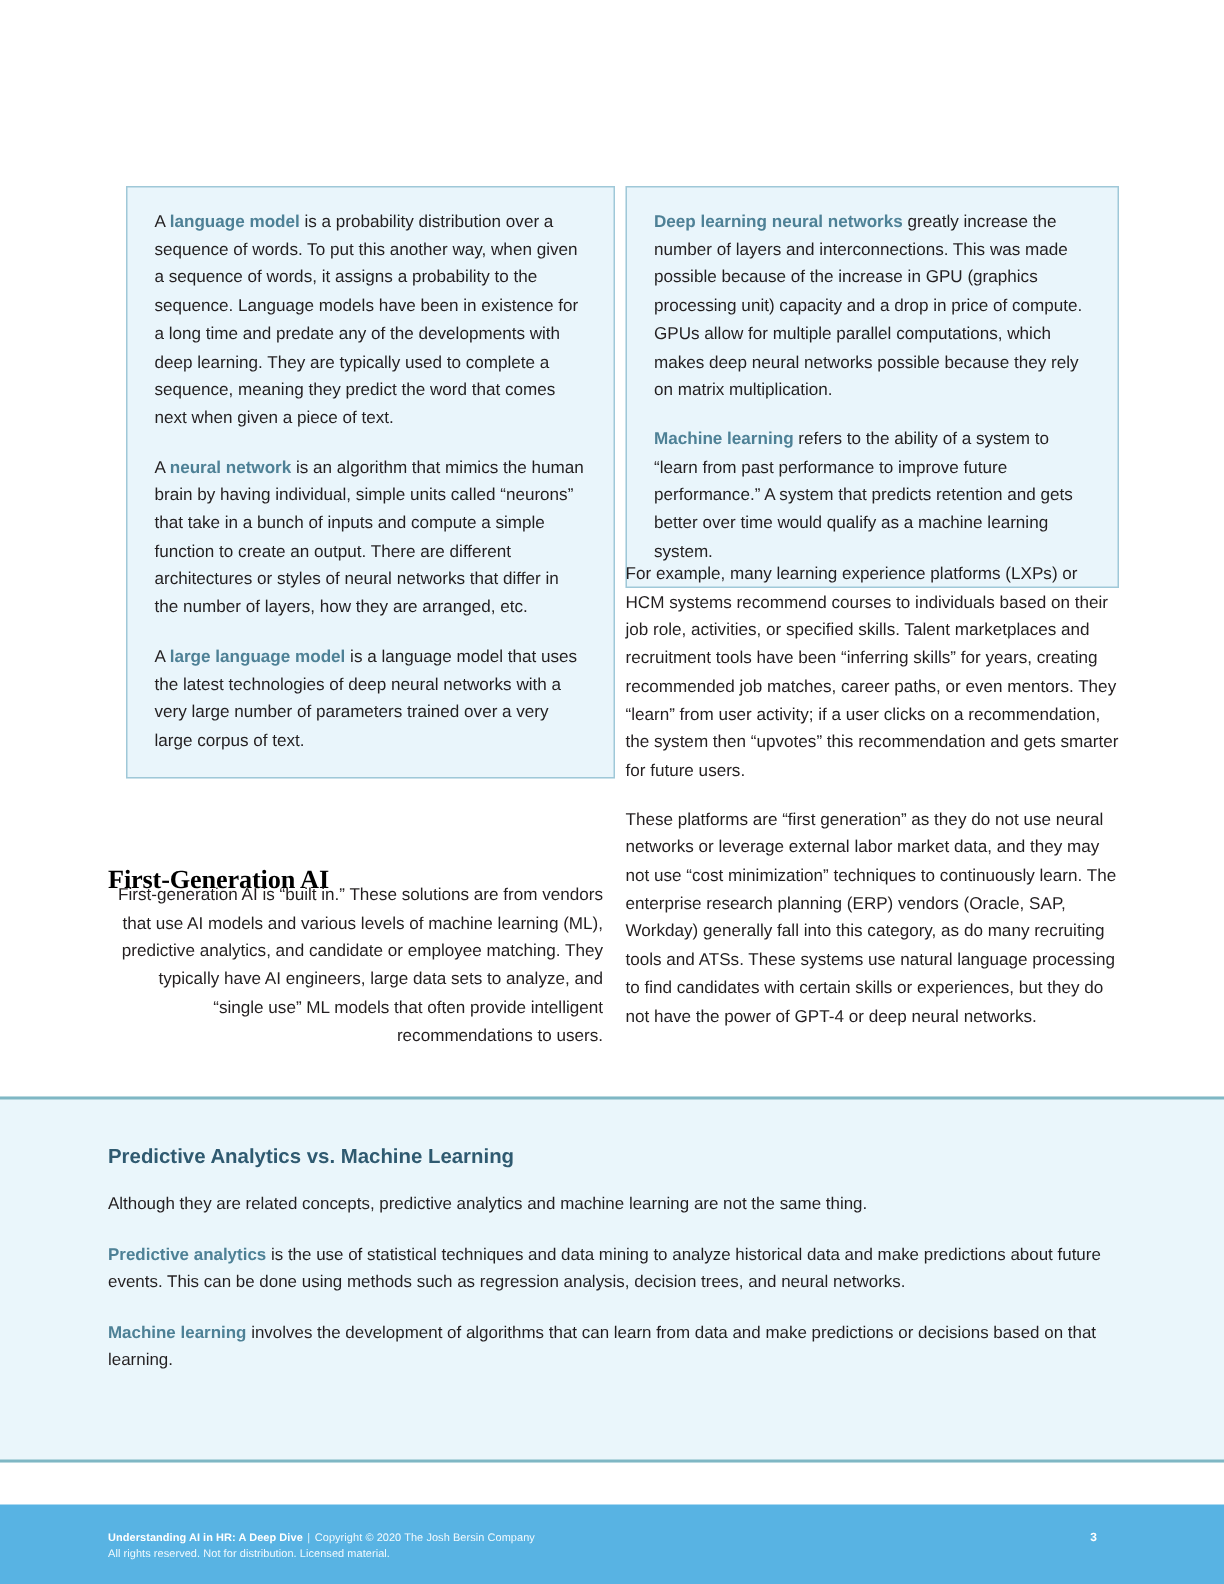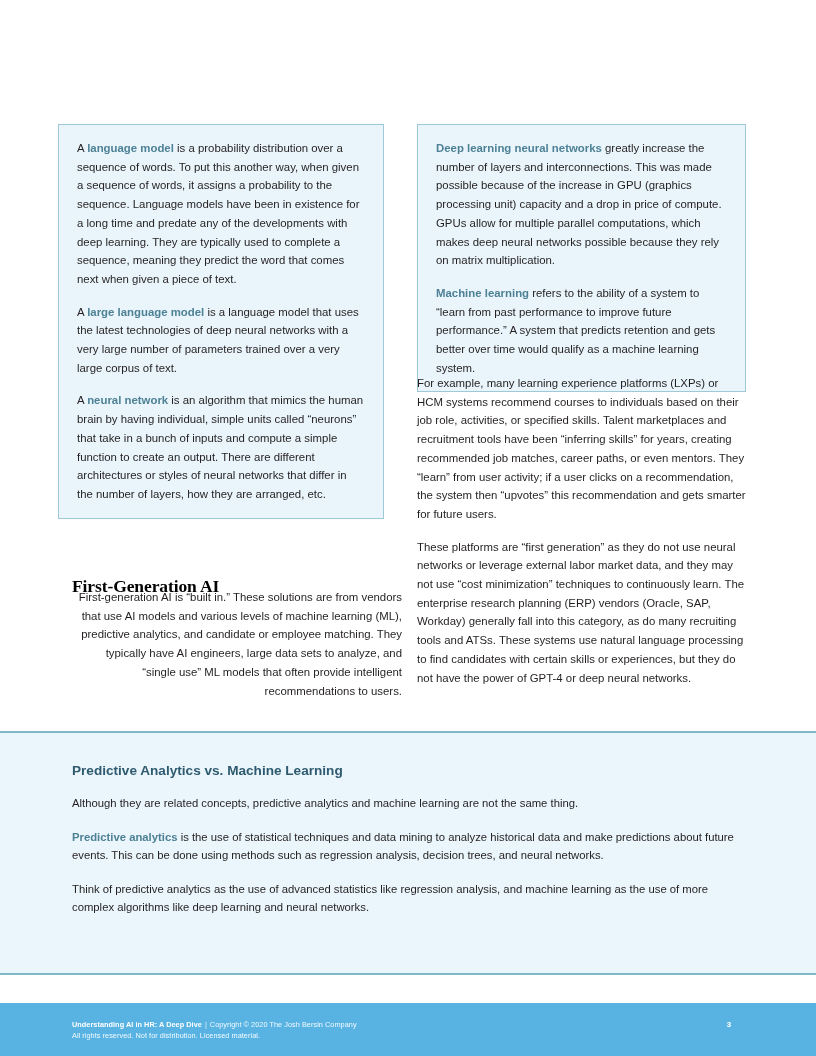--- a/index.html
+++ b/index.html
@@ -26,21 +26,21 @@
   .columns {
     position: absolute;
     left: 0;
     top: 0;
     width: 816px;
     height: 730px;
   }
 
   .col-left {
     position: absolute;
-    left: 58px;
+    left: 84px;
     top: 124px;
     width: 326px;
   }
   .col-right {
     position: absolute;
     left: 417px;
     top: 124px;
     width: 329px;
   }
 
@@ -178,23 +178,23 @@
 
 <div class="page">
 
   <div class="columns">
 
     <div class="col-left">
       <div class="callout">
 
         <p><span>A </span><span class="term">language model</span><span> is a probability distribution over a sequence of words. To put this another way, when given a sequence of words, it assigns a probability to the sequence. Language models have been in existence for a long time and predate any of the developments with deep learning. They are typically used to complete a sequence, meaning they predict the word that comes next when given a piece of text.</span></p>
 
+        <p><span>A </span><span class="term">neural network</span><span> is an algorithm that mimics the human brain by having individual, simple units called “neurons” that take in a bunch of inputs and compute a simple function to create an output. There are different architectures or styles of neural networks that differ in the number of layers, how they are arranged, etc.</span></p>
+
         <p><span>A </span><span class="term">large language model</span><span> is a language model that uses the latest technologies of deep neural networks with a very large number of parameters trained over a very large corpus of text.</span></p>
-
-        <p><span>A </span><span class="term">neural network</span><span> is an algorithm that mimics the human brain by having individual, simple units called “neurons” that take in a bunch of inputs and compute a simple function to create an output. There are different architectures or styles of neural networks that differ in the number of layers, how they are arranged, etc.</span></p>
 
       </div>
     </div>
 
     <div class="col-right">
       <div class="callout">
 
         <p><span></span><span class="term">Deep learning neural networks</span><span> greatly increase the number of layers and interconnections. This was made possible because of the increase in GPU (graphics processing unit) capacity and a drop in price of compute. GPUs allow for multiple parallel computations, which makes deep neural networks possible because they rely on matrix multiplication.</span></p>
 
         <p><span></span><span class="term">Machine learning</span><span> refers to the ability of a system to “learn from past performance to improve future performance.” A system that predicts retention and gets better over time would qualify as a machine learning system.</span></p>
@@ -216,22 +216,22 @@
   </div>
 
   <div class="panel">
     <div class="panel-inner">
       <h3 class="panel-title">Predictive Analytics vs. Machine Learning</h3>
 
       <p>Although they are related concepts, predictive analytics and machine learning are not the same thing.</p>
 
       <p><span class="term">Predictive analytics</span><span> is the use of statistical techniques and data mining to analyze historical data and make predictions about future events. This can be done using methods such as regression analysis, decision trees, and neural networks.</span></p>
 
-
-      <p>Think of predictive analytics as the use of advanced statistics like regression analysis, and machine learning as the use of more complex algorithms like deep learning and neural networks.</p>
+      <p><span class="term">Machine learning</span><span> involves the development of algorithms that can learn from data and make predictions or decisions based on that learning.</span></p>
+
     </div>
   </div>
 
   <div class="footer">
     <div class="footer-text">
       <span class="footer-title">Understanding AI in HR: A Deep Dive</span><span class="footer-sep">|</span><span class="footer-meta">Copyright © 2020 The Josh Bersin Company</span>
       <span class="footer-line2">All rights reserved. Not for distribution. Licensed material.</span>
     </div>
     <div class="page-num">3</div>
   </div>

